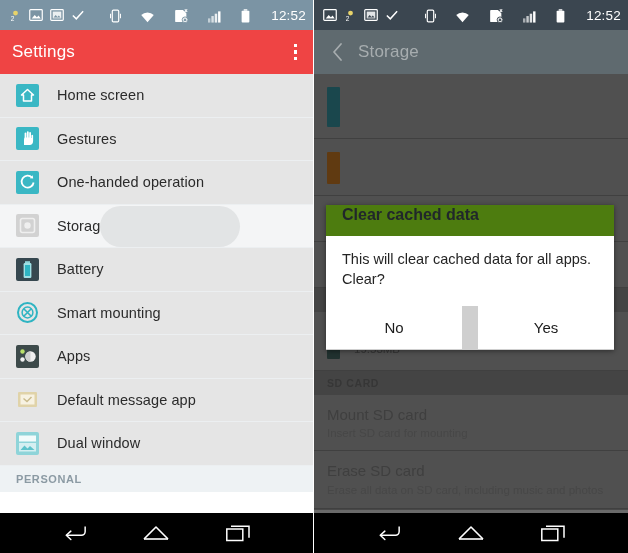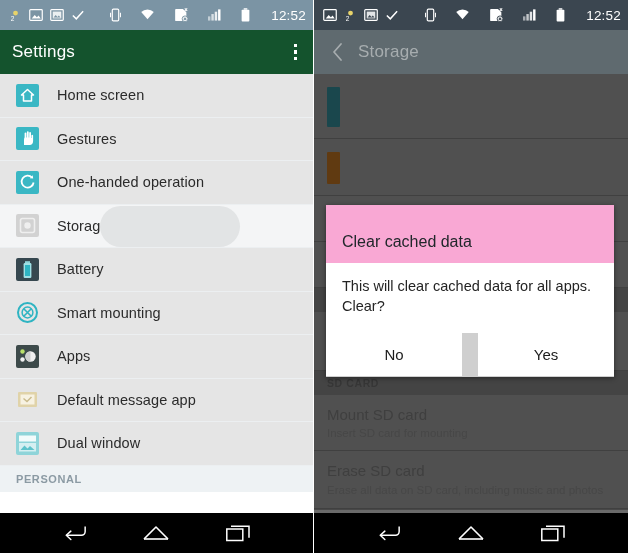--- a/index.html
+++ b/index.html
@@ -14,37 +14,37 @@
   
   .phone { width:314px; height:553px; position:relative; overflow:hidden; background:#fff; }
   .phone.left  { border-right:1px solid #ffffff; }
 
   
   .statusbar {
     height:30px; display:flex; align-items:center;
     padding:0 7px 0 9px; color:#ffffff; font-size:12.5px;
   }
   .sb-left  { display:flex; align-items:center; gap:7px; }
-  .sb-right { display:flex; align-items:flex-start; gap:19px; margin-left:auto; }
+  .sb-right { display:flex; align-items:flex-end; gap:19px; margin-left:auto; }
   .sb-time  { font-size:13.5px; letter-spacing:.2px; margin-left:2px; }
   .sb-ico { display:block; }
 
   
   .actionbar {
     height:44px; display:flex; align-items:center;
     padding:0 12px; position:relative;
   }
   .ab-title { font-size:17px; color:#ffffff; letter-spacing:.2px; }
   .ab-back  { width:22px; margin-right:10px; display:flex; align-items:center; justify-content:center; }
   .overflow { margin-left:auto; display:flex; flex-direction:column; gap:3px; padding:4px; }
   .overflow i { display:block; width:3.5px; height:3.5px; background:#fff; }
 
   
   .left .statusbar { background:#7b94a4; }
-  .left .actionbar { background:#14532d;align-items:center; }
+  .left .actionbar { background:#ef4444;align-items:center; }
   .left .list-area { background:#ffffff; height:479px; overflow:hidden; }
 
   .srow {
     height:43.5px; display:flex; align-items:center;
     padding:0 0 0 16px; border-bottom:1px solid #eceff1;
     position:relative; background:#e5e5e5;
   }
   .srow .ico { width:23px; height:23px; flex:0 0 23px; margin-right:18px; position:relative; }
   .srow .lbl { font-size:14.5px; color:#2b2b2b; letter-spacing:.1px; }
   .srow.pressed { background:#f4f5f6; }
@@ -80,22 +80,22 @@
     background:#767676; height:24px; display:flex; align-items:center;
     padding-left:13px; font-size:10.5px; font-weight:bold; color:#5e5e5e; letter-spacing:.6px;
   }
 
   
   .dialog {
     position:absolute; z-index:20; left:12px; top:131px; width:288px;
     background:#ffffff; box-shadow:0 1px 5px rgba(0,0,0,.45);
   }
   .dlg-head {
-    background:#f9a8d4; padding:28px 16px 12px 16px;
-    font-size:16px; color:#21272b;
+    background:#4d7c0f; padding:1px 16px 12px 16px;
+    font-size:16px; color:#21272b;font-weight:bold;
   }
   .dlg-body {
     padding:14px 16px 17px 16px; font-size:14.5px; color:#242424; line-height:1.35;
     background:#fff;
   }
   .dlg-btns { display:flex; gap:16px; padding:0 0 1px 0; background:#cfcfcf; }
   .dlg-btn {
     flex:1; background:#ffffff; text-align:center;
     padding:13px 0; font-size:15px; color:#1b1b1b; cursor:pointer;
     border:none; font-family:inherit;

